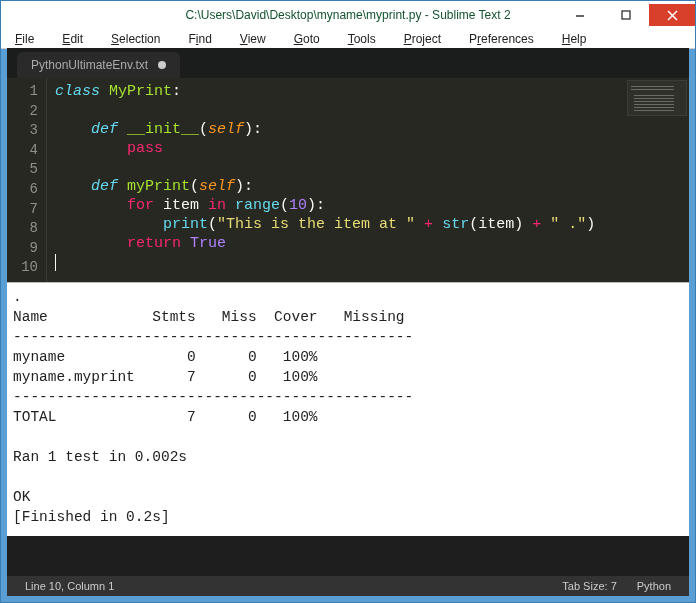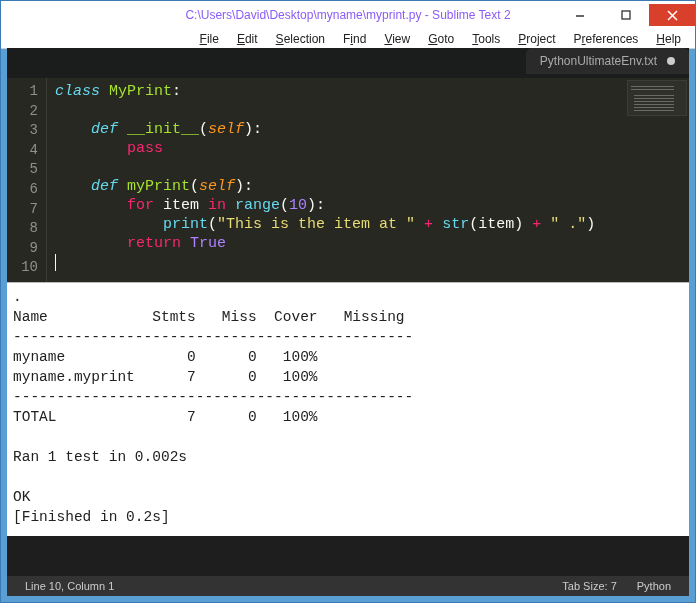--- a/index.html
+++ b/index.html
@@ -16,21 +16,21 @@
     background: #fff;
     display: flex;
     align-items: center;
     position: relative;
   }
   .title-text {
     position: absolute;
     left: 0; right: 0;
     text-align: center;
     font-size: 12px;
-    color: #8b5cf6;
+    color: #14532d;
     pointer-events: none;
   }
   .win-controls {
     margin-left: auto;
     display: flex;
     height: 22px;
     align-items: stretch;
   }
   .win-btn {
     width: 46px;
@@ -46,45 +46,43 @@
     background: #d9402c;
     color: #fff;
     font-size: 14px;
   }
   .win-btn svg { display:block; }
   .menubar {
     height: 20px;
     background: #fff;
     display: flex;
     align-items: center;
-    gap: 6px;
+    gap: 16px;
     padding: 0 8px;
     font-size: 12px;
     color: #222;
     border-bottom: 1px solid #d0d0d0;
-    justify-content: flex-end;
   }
   .menubar span { padding: 1px 6px; }
   .menubar span u { text-decoration: underline; }
   .client {
     position: absolute;
     left: 7px; right: 7px;
     top: 48px; bottom: 7px;
     background: #1e1e1e;
     display: flex;
     flex-direction: column;
   }
   .tabbar {
     height: 30px;
     background: #1b1c1c;
     display: flex;
     align-items: flex-end;
     padding-left: 10px;
     gap: 2px;
-    flex-direction: column;
   }
   .tab {
     height: 26px;
     padding: 0 14px 0 14px;
     display: flex;
     align-items: center;
     gap: 10px;
     font-size: 12px;
     color: #aaa;
     border-radius: 6px 6px 0 0;

